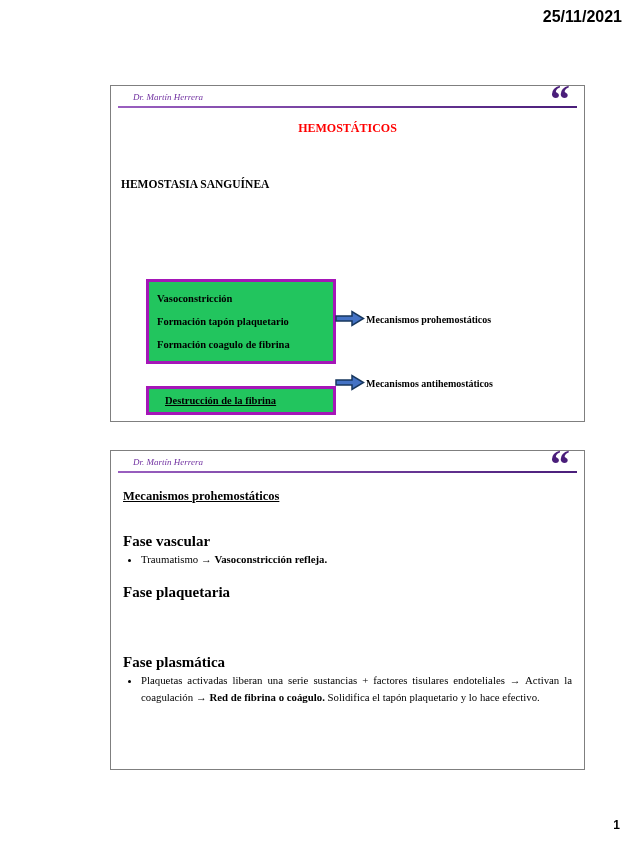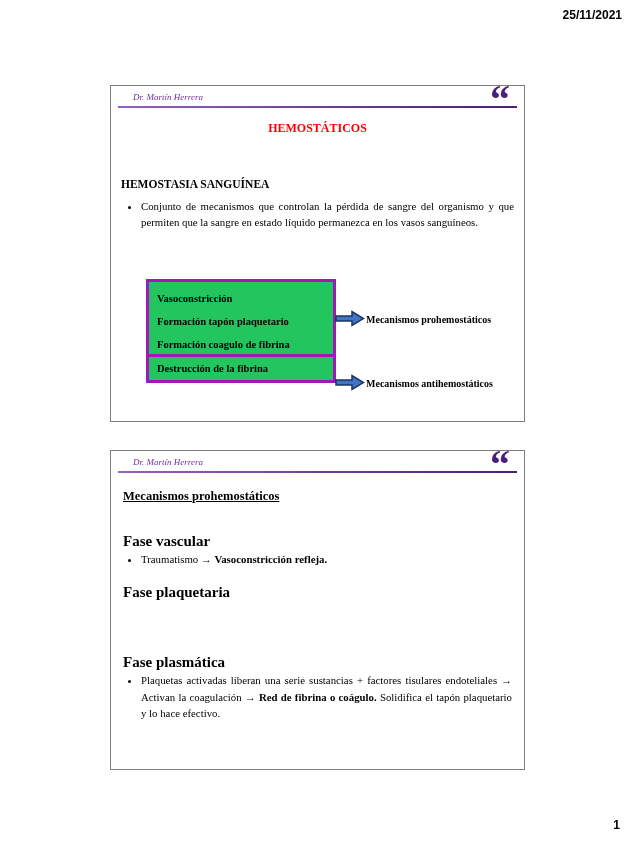--- a/index.html
+++ b/index.html
@@ -12,34 +12,34 @@
     font-family: "Liberation Serif", "DejaVu Serif", serif;
     color: #000000;
     overflow: hidden;
   }
   .date {
     position: absolute;
     top: 8px;
     right: 14px;
     font-family: "Liberation Sans", sans-serif;
     font-weight: bold;
-    font-size: 12px;
+    font-size: 16px;
   }
   .pagenum {
     position: absolute;
     bottom: 16px;
     right: 16px;
     font-family: "Liberation Sans", sans-serif;
     font-weight: bold;
     font-size: 12px;
   }
   .slide {
     position: absolute;
     left: 110px;
-    width: 415px;
+    width: 475px;
     background: #ffffff;
     border: 1px solid #7f7f7f;
   }
   .slide1 { top: 85px;  height: 337px; }
   .slide2 { top: 450px; height: 320px; }
 
   
   .slide-header { position: absolute; left: 0; top: 0; width: 100%; height: 24px; }
   .author {
     position: absolute;
@@ -105,21 +105,21 @@
     position: absolute;
     left: 35px;
     border: 3px solid #a516b8;
     background: #22c55e;
     font-weight: bold;
     font-size: 10.5px;
     white-space: nowrap;
   }
   .box1 { top: 193px; width: 190px; padding: 5px 8px; }
   .box1 div { line-height: 23px; }
-  .box2 { top: 268px; width: 190px; padding: 3px 8px; line-height: 17px; }
+  .box2 { top: 300px; width: 190px; padding: 3px 16px; line-height: 17px; text-decoration: underline; }
   .arrow { position: absolute; }
   .arrow path { fill: #4472c4; stroke: #17375e; stroke-width: 1.5; }
   .arrow1 { left: 224px; top: 224px; }
   .arrow2 { left: 224px; top: 288px; }
   .dlabel {
     position: absolute;
     font-weight: bold;
     font-size: 10px;
     white-space: nowrap;
   }
@@ -172,23 +172,20 @@
       <span class="quote">“</span>
       <div class="hline"></div>
     </header>
 
     <div class="s1-title">
       <div>HEMOSTÁTICOS</div>
     </div>
 
     <div class="s1-heading">HEMOSTASIA SANGUÍNEA</div>
 
-    <ul class="s1-bullets">
-      <li>Conjunto de mecanismos que controlan la pérdida de sangre del organismo y que permiten que la sangre en estado líquido permanezca en los vasos sanguíneos.</li>
-    </ul>
 
     <div class="diagram">
       <div class="pbox box1">
         <div>Vasoconstricción</div>
         <div>Formación tapón plaquetario</div>
         <div>Formación coagulo de fibrina</div>
       </div>
       <svg class="arrow arrow1" width="30" height="17" viewBox="0 0 30 17">
         <path d="M1 6 L17 6 L17 1.5 L28.5 8.5 L17 15.5 L17 11 L1 11 Z"></path>
       </svg>

